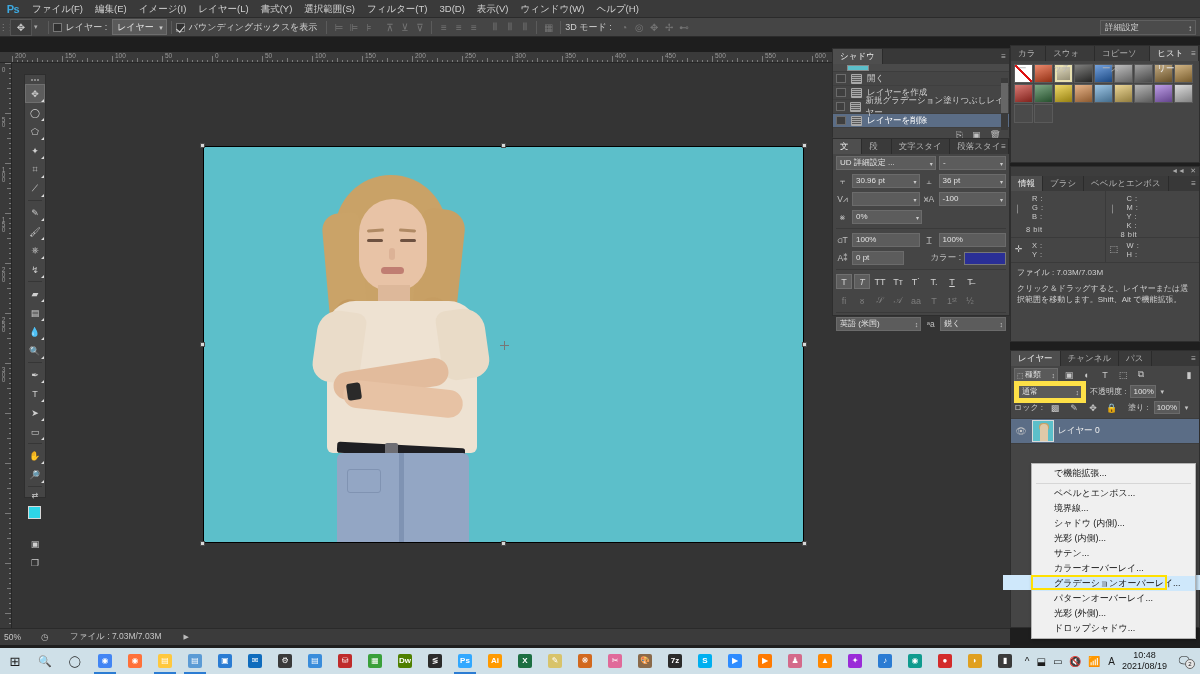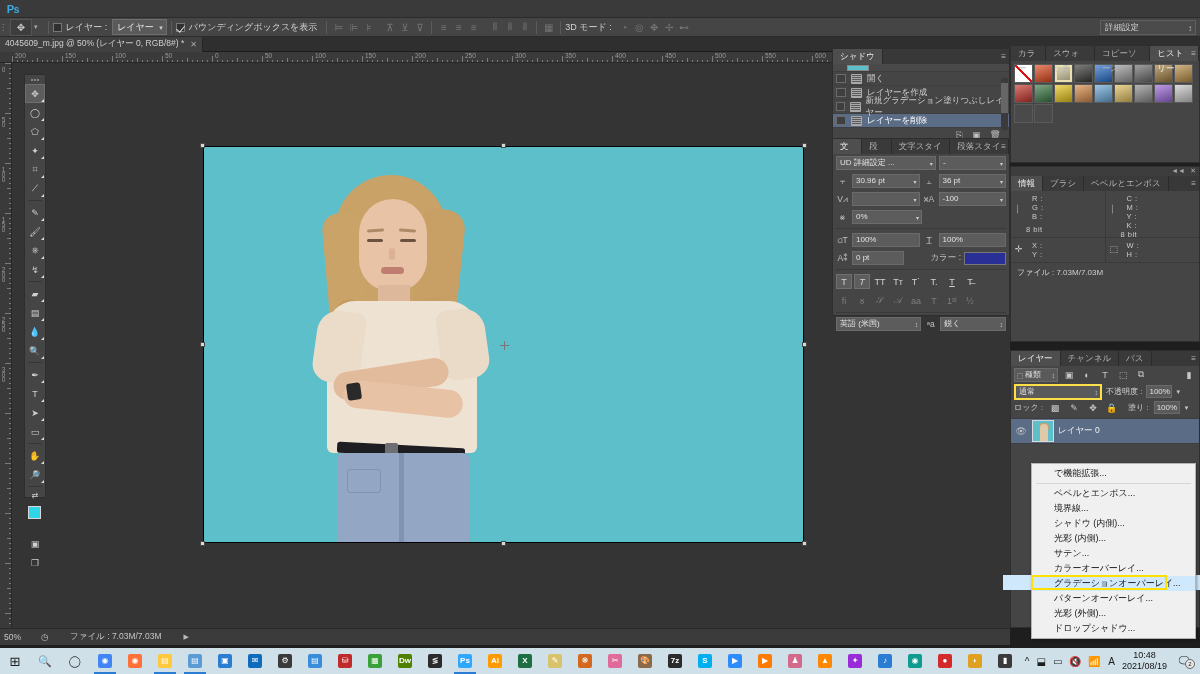--- a/index.html
+++ b/index.html
@@ -259,22 +259,22 @@
   .ly-row1{display:flex;align-items:center;height:17px;padding:0 3px;gap:4px;}
   .ly-kind{
     height:14px;background:#5a5a5a;border:1px solid #6b6b6b;color:#e0e0e0;font-size:8px;
     padding:0 10px 0 10px;line-height:12px;position:relative;width:44px;
   }
   .ly-kind::before{content:"\2B1A";position:absolute;left:2px;top:1px;font-size:7px;color:#ccc;}
   .ly-kind::after{content:"\2195";position:absolute;right:2px;top:1px;font-size:7px;color:#ccc;}
   .ly-fico{width:14px;text-align:center;color:#c9c9c9;font-size:9px;}
   .ly-row2{display:flex;align-items:center;height:17px;padding:0 3px;gap:4px;font-size:8px;color:#cfcfcf;}
   .ly-mode{
-    height:14px;background:#5a5a5a;border:2px solid #fde047;color:#e0e0e0;font-size:8px;
-    padding:0 11px 12px 3px;line-height:12px;position:relative;width:88px;
+    height:14px;background:#5a5a5a;border:5px solid #fde047;color:#e0e0e0;font-size:8px;
+    padding:0 11px 12px 3px;line-height:12px;position:relative;width:72px;
   }
   .ly-mode::after{content:"\2195";position:absolute;right:2px;top:1px;font-size:7px;color:#ccc;}
   .ly-val{
     height:13px;background:#5a5a5a;border:1px solid #6b6b6b;color:#e0e0e0;font-size:8px;
     padding:0 2px;line-height:11px;width:26px;text-align:center;
   }
   .ly-spin{color:#c5c5c5;font-size:7px;}
   .ly-lockrow{display:flex;align-items:center;height:15px;padding:0 3px;gap:5px;font-size:8px;color:#cfcfcf;}
   .ly-layer{
     display:flex;align-items:center;height:26px;background:#5b6d86;margin-top:3px;padding-left:3px;gap:4px;
@@ -328,20 +328,33 @@
   .ico-sq{display:inline-block;width:14px;height:14px;border-radius:2px;}
   .sep-v{width:1px;height:13px;background:#5b5b5b;margin:0 4px;}
 </style>
 </head>
 <body>
 
 <div id="app">
 
   <div class="menubar">
     <div class="ps-logo">Ps</div>
+    <div id="menuitems" style="display:flex;">
+        <div class="menuitem">ファイル(F)</div>
+        <div class="menuitem">編集(E)</div>
+        <div class="menuitem">イメージ(I)</div>
+        <div class="menuitem">レイヤー(L)</div>
+        <div class="menuitem">書式(Y)</div>
+        <div class="menuitem">選択範囲(S)</div>
+        <div class="menuitem">フィルター(T)</div>
+        <div class="menuitem">3D(D)</div>
+        <div class="menuitem">表示(V)</div>
+        <div class="menuitem">ウィンドウ(W)</div>
+        <div class="menuitem">ヘルプ(H)</div>
+      </div>
   </div>
 
   <div class="optionsbar">
     <div class="ob-grip">⋮⋮</div>
     <div class="ob-tool">✥</div>
     <div class="ob-arrow">▾</div>
     <div class="sep-v"></div>
     <span class="ob-chk"></span>
     <span class="ob-label">レイヤー :</span>
     <div class="ob-select">レイヤー</div>
@@ -371,26 +384,20 @@
     <span class="align-ico">◔</span>
     <span class="align-ico">◎</span>
     <span class="align-ico">✥</span>
     <span class="align-ico">✢</span>
     <span class="align-ico">⊷</span>
     <div class="ob-right">
       <div class="adv-select">詳細設定</div>
     </div>
   </div>
 
-  <div class="doctabbar">
-    <div class="doctab">
-      <span>4045609_m.jpg @ 50% (レイヤー 0, RGB/8#) *</span>
-      <span class="x">✕</span>
-    </div>
-  </div>
 
   <div class="ruler-h" id="rulerH">
       <div class="rtick" style="left: 12px; height: 6px;"></div>
       <div class="rtick" style="left: 17px; height: 2px;"></div>
       <div class="rtick" style="left: 22px; height: 2px;"></div>
       <div class="rtick" style="left: 27px; height: 2px;"></div>
       <div class="rtick" style="left: 32px; height: 2px;"></div>
       <div class="rtick" style="left: 37px; height: 4px;"></div>
       <div class="rtick" style="left: 42px; height: 2px;"></div>
       <div class="rtick" style="left: 47px; height: 2px;"></div>
@@ -1007,20 +1014,21 @@
       </div>
       <div class="info-col right">
         <span class="info-eye" style="top:6px;transform:none;">⬚</span>
         <div style="padding-left:16px">
           <div class="info-line">W :</div>
           <div class="info-line">H :</div>
         </div>
       </div>
     </div>
     <div class="info-file">ファイル : 7.03M/7.03M</div>
+    <div class="info-txt">クリック＆ドラッグすると、レイヤーまたは選択範囲を移動します。Shift、Alt で機能拡張。</div>
   </div>
 
   <div class="panel" id="layers">
     <div class="panel-tabs" id="layertabs">
       <div class="ptab active">レイヤー</div>
         <div class="ptab">チャンネル</div>
         <div class="ptab">パス</div>
         <span class="pmenu">≡</span>
     </div>
     <div class="ly-row1">

